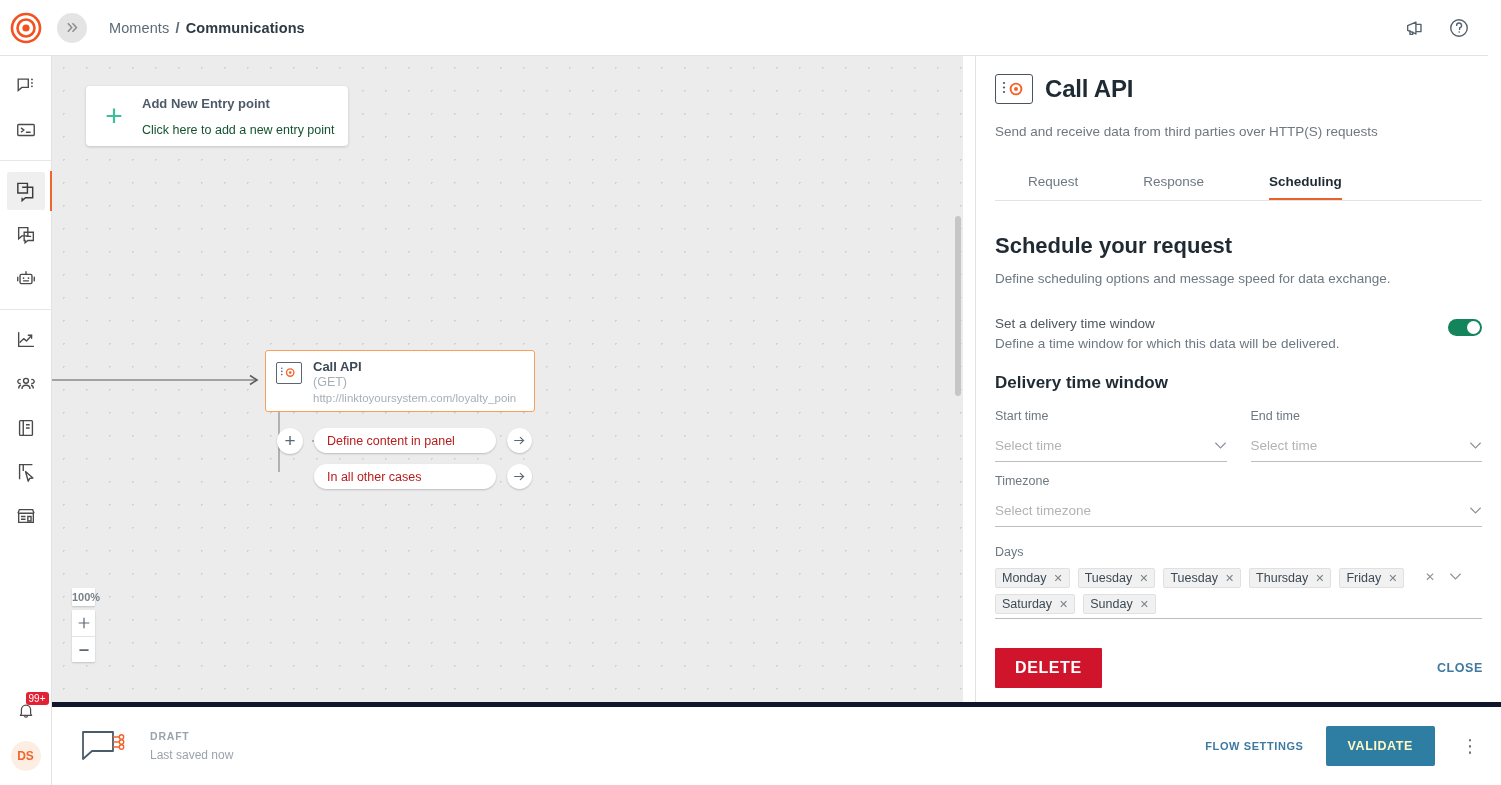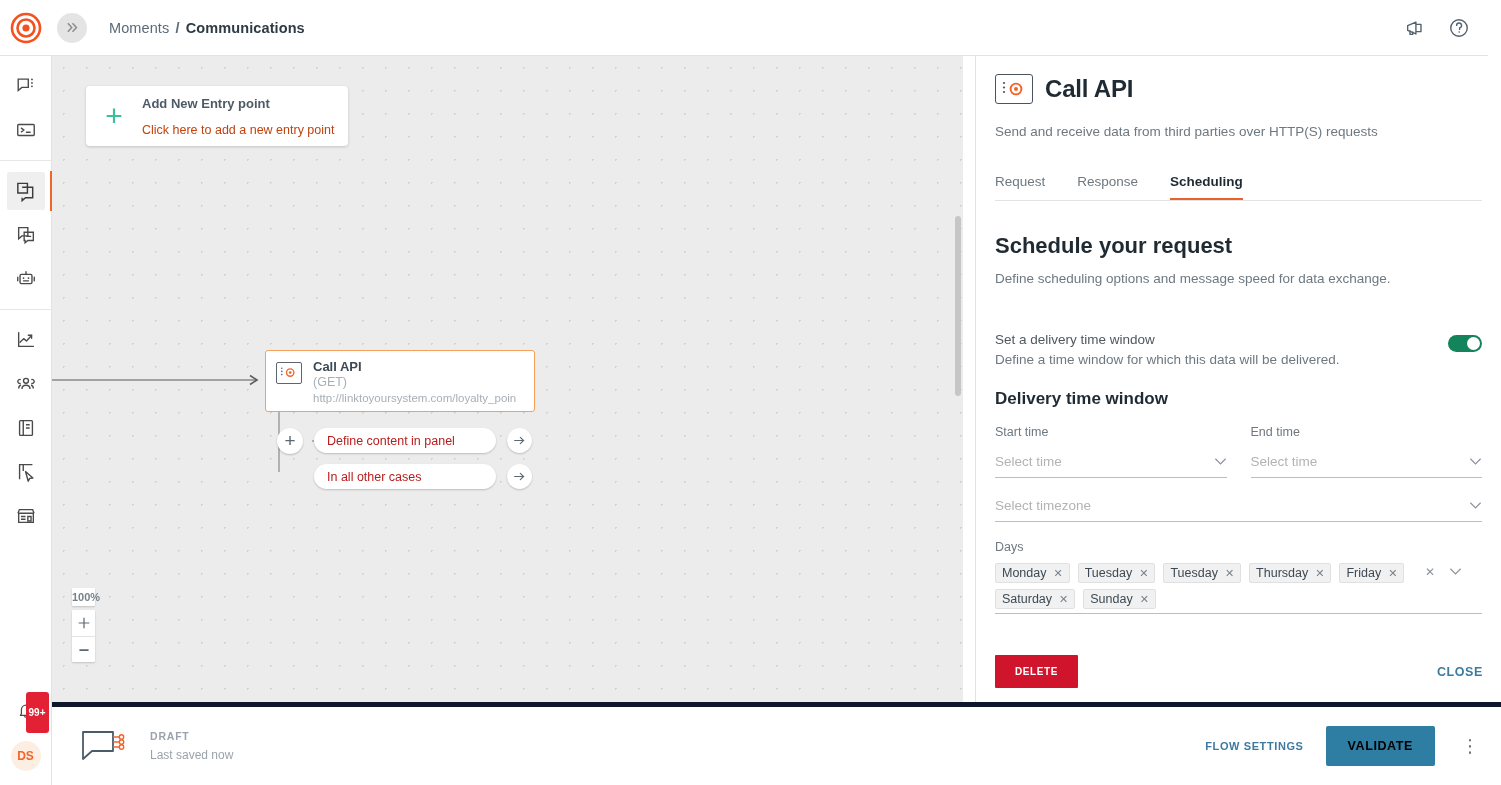--- a/index.html
+++ b/index.html
@@ -50,21 +50,21 @@
     content: ""; position: absolute; right: -8px; top: -1px;
     width: 3px; height: 40px; background: #f4642a;
   }
   .rail-bottom { margin-top: auto; display: flex; flex-direction: column;
      align-items: center; padding-bottom: 14px; }
   .bell-wrap { position: relative; width: 34px; height: 34px;
      display: flex; align-items: center; justify-content: center; cursor: pointer;
      color: #4a4a4a; }
   .badge {
     position: absolute; top: -3px; right: -6px; background: #e22134; color: #fff;
-    font-size: 10px; font-weight: 700; border-radius: 3px; padding: 15px 3px; line-height: 11px;
+    font-size: 10px; font-weight: 400; border-radius: 3px; padding: 1px 3px; line-height: 11px;
   }
   .avatar {
     margin-top: 12px; width: 30px; height: 30px; border-radius: 50%;
     background: #fdeee4; color: #f4642a; font-size: 12px; font-weight: 700;
     display: flex; align-items: center; justify-content: center; cursor: pointer;
   }
 
   
   .canvas {
     position: absolute; left: 52px; top: 56px; width: 911px; height: 646px;
@@ -73,21 +73,21 @@
     background-size: 23px 23px;
     overflow: hidden;
   }
   .entry-card {
     position: absolute; left: 34px; top: 30px; width: 262px; height: 60px;
     background: #fff; border-radius: 4px; box-shadow: 0 1px 3px rgba(0,0,0,.18);
     display: flex; align-items: center; cursor: pointer;
   }
   .entry-plus { width: 56px; text-align: center; font-size: 30px; color: #3bbf9a; font-weight: 300; line-height: 1;}
   .entry-text .t1 { font-size: 13px; font-weight: 700; color: #4d5b66; }
-  .entry-text .t2 { font-size: 12.5px; color: #c2410c; margin-top: 12px; }
+  .entry-text .t2 { font-size: 12.5px; color: #14532d; margin-top: 12px; }
 
   .node {
     position: absolute; left: 213px; top: 294px; width: 270px; height: 62px;
     background: #fff; border: 1.5px solid #f4a05a; border-radius: 3px;
     display: flex; padding: 8px 10px; cursor: pointer;
   }
   .node-ico {
     width: 26px; height: 22px; border: 1.2px solid #5b6671; border-radius: 2px;
     display: flex; align-items: center; justify-content: center; margin-top: 3px; flex: 0 0 auto;
   }
@@ -139,27 +139,27 @@
     overflow: hidden;
   }
   .panel-head { display: flex; align-items: center; gap: 12px; }
   .panel-ico {
     width: 38px; height: 30px; border: 1.4px solid #4a545e; border-radius: 3px;
     display: flex; align-items: center; justify-content: center;
   }
   .panel-title { font-size: 24px; font-weight: 700; color: #1f2a33; letter-spacing: -.2px; }
   .panel-sub { margin-top: 20px; font-size: 13.5px; color: #6e7881; }
   .tabs { margin-top: 35px; display: flex; gap: 32px; border-bottom: 1px solid #e3e3e3; }
-  .tab { font-size: 13.5px; color: #6e7881; padding-bottom: 11px; cursor: pointer; }
+  .tab { font-size: 13.5px; color: #6e7881; padding-bottom: 11px; cursor: pointer; margin-left: 33px; }
   .tab.active { color: #1f2a33; font-weight: 700; box-shadow: inset 0 -2px 0 #e8622a; }
 
   .sec-title { margin-top: 32px; font-size: 22px; font-weight: 700; color: #1f2a33; }
   .sec-sub { margin-top: 12px; font-size: 13.5px; color: #6e7881; }
 
-  .toggle-row { margin-top: 46px; display: flex; align-items: flex-start; }
+  .toggle-row { margin-top: 30px; display: flex; align-items: flex-start; }
   .toggle-txt .l1 { font-size: 13.5px; color: #4d5860; }
   .toggle-txt .l2 { font-size: 13.5px; color: #6e7881; margin-top: 5px; }
   .switch {
     margin-left: auto; margin-top: 3px; width: 34px; height: 17px; border-radius: 9px;
     background: #13845c; position: relative; cursor: pointer; flex: 0 0 auto;
   }
   .switch .knob { position: absolute; right: 2px; top: 2px; width: 13px; height: 13px;
      border-radius: 50%; background: #fff; }
 
   .sub-title { margin-top: 22px; font-size: 17px; font-weight: 700; color: #1f2a33; }
@@ -187,21 +187,21 @@
   }
   .chip .x { color: #7a838b; font-size: 11px; }
   .days-actions { display: flex; align-items: center; gap: 14px; padding-top: 6px; margin-left: 10px; }
   .days-actions span { color: #8d949b; font-size: 12px; cursor: pointer; }
 
   .panel-actions {
     position: absolute; left: 19px; bottom: 14px; width: 488px;
     display: flex; align-items: center;
   }
   .btn-delete {
-    background: #cf142b; color: #fff; font-size: 10px; font-weight: 700;
+    background: #cf142b; color: #fff; font-size: 16px; font-weight: 700;
     letter-spacing: .6px; padding: 11px 20px; border: none; cursor: pointer; border-radius: 1px;
   }
   .btn-close {
     margin-left: auto; background: none; border: none; cursor: pointer;
     color: #3e7aa0; font-size: 12.5px; font-weight: 700; letter-spacing: .6px;
   }
 
   
   .bottombar {
     position: absolute; left: 52px; top: 702px; width: 1449px; height: 83px;
@@ -216,21 +216,21 @@
     border: none; border-bottom: 1px solid #dfe2e5; outline: none; padding-bottom: 5px;
     font-family: "Liberation Sans", sans-serif; background: transparent;
   }
   .flow-saved { margin-top: 6px; font-size: 12px; color: #9aa3ab; }
   .bottom-right { margin-left: auto; display: flex; align-items: center; gap: 22px; }
   .btn-flowsettings {
     background: none; border: none; cursor: pointer; color: #3e7aa0;
     font-size: 11px; font-weight: 700; letter-spacing: .6px;
   }
   .btn-validate {
-    background: #2e7da3; color: #000000; border: none; cursor: pointer; border-radius: 2px;
+    background: #2e7da3; color: #fef9c3; border: none; cursor: pointer; border-radius: 2px;
     font-size: 12.5px; font-weight: 700; letter-spacing: .6px; padding: 13px 22px; text-align: right;
   }
   .kebab { color: #5d6a75; font-size: 18px; cursor: pointer; padding: 0 4px; line-height: 1;}
 </style>
 </head>
 <body>
 
 <div class="app">
 
   <div class="topbar">
@@ -512,20 +512,21 @@
           <span class="chev">
             <svg width="13" height="9" viewBox="0 0 14 9" fill="none" stroke="#8d949b" stroke-width="1.3">
                 <path d="M1.5 1.5 7 7 12.5 1.5"></path>
               </svg>
           </span>
         </div>
       </div>
     </div>
 
     <div class="field" style="margin-top:12px;">
+      <div class="field-label">Timezone</div>
       <div class="select">
         <span class="val">Select timezone</span>
         <span class="chev">
           <svg width="13" height="9" viewBox="0 0 14 9" fill="none" stroke="#8d949b" stroke-width="1.3">
               <path d="M1.5 1.5 7 7 12.5 1.5"></path>
             </svg>
         </span>
       </div>
     </div>
 

